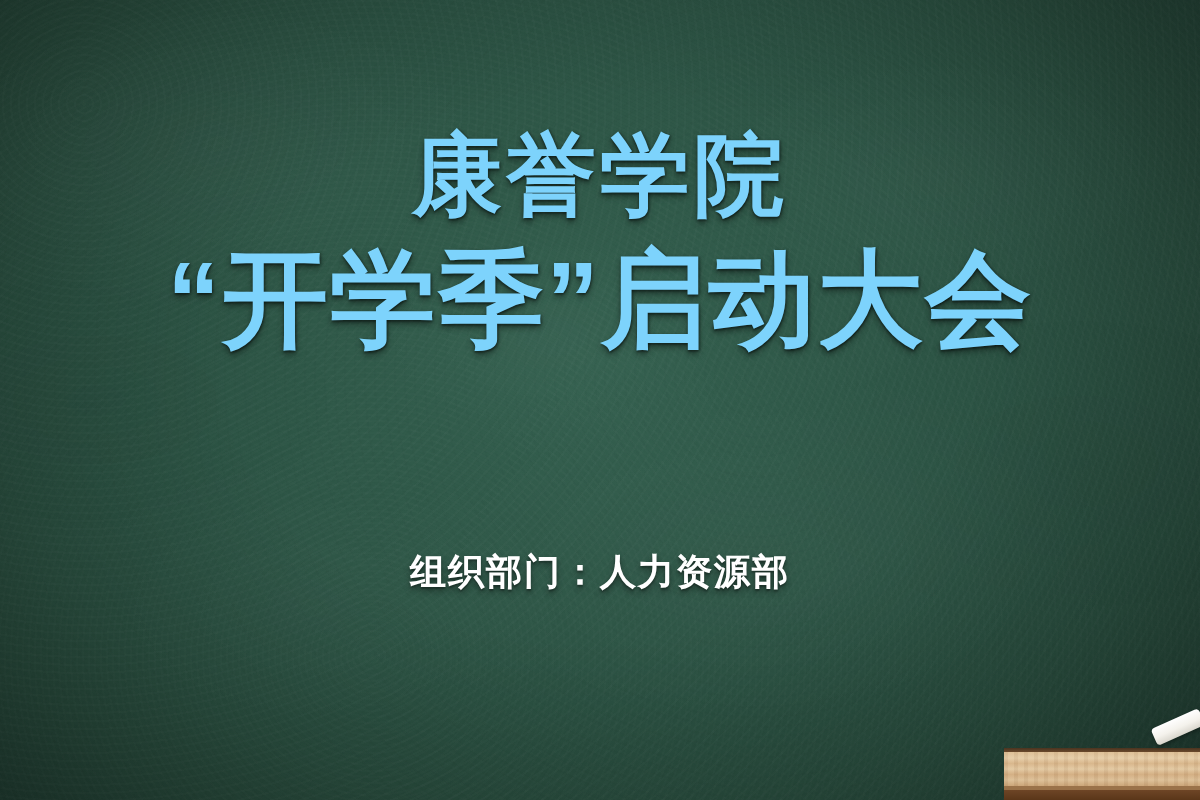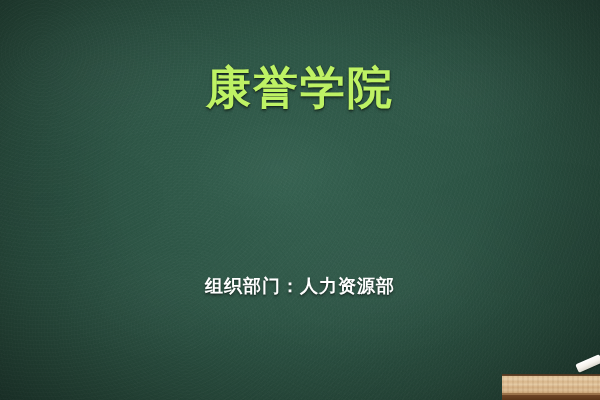--- a/index.html
+++ b/index.html
@@ -87,21 +87,21 @@
   }
 
   .title-block {
     position: absolute;
     left: 0;
     right: 0;
     top: 62px;
   }
 
   .title-line {
-    color: #bef264;
+    color: #7dd3fc;
     font-weight: 700;
     line-height: 1.16;
     white-space: nowrap;
     text-shadow:
       0 2px 3px rgba(0,0,0,.40),
       0 1px 1px rgba(0,0,0,.32),
       1px 0 1px rgba(0,0,0,.20);
   }
 
   .title-line-1 {
@@ -208,20 +208,21 @@
 
   <div class="board-base"></div>
   <div class="board-clouds"></div>
   <div class="board-grain"></div>
   <div class="board-vignette"></div>
 
   <div class="content">
 
     <div class="title-block">
       <div class="title-line title-line-1">康誉学院</div>
+      <div class="title-line title-line-2">“开学季”启动大会</div>
     </div>
 
     <div class="subtitle">组织部门：人力资源部</div>
 
   </div>
 
   <div class="chalk-ledge">
     <div class="ledge-top-edge"></div>
     <div class="ledge-face"></div>
     <div class="ledge-shadowline"></div>

